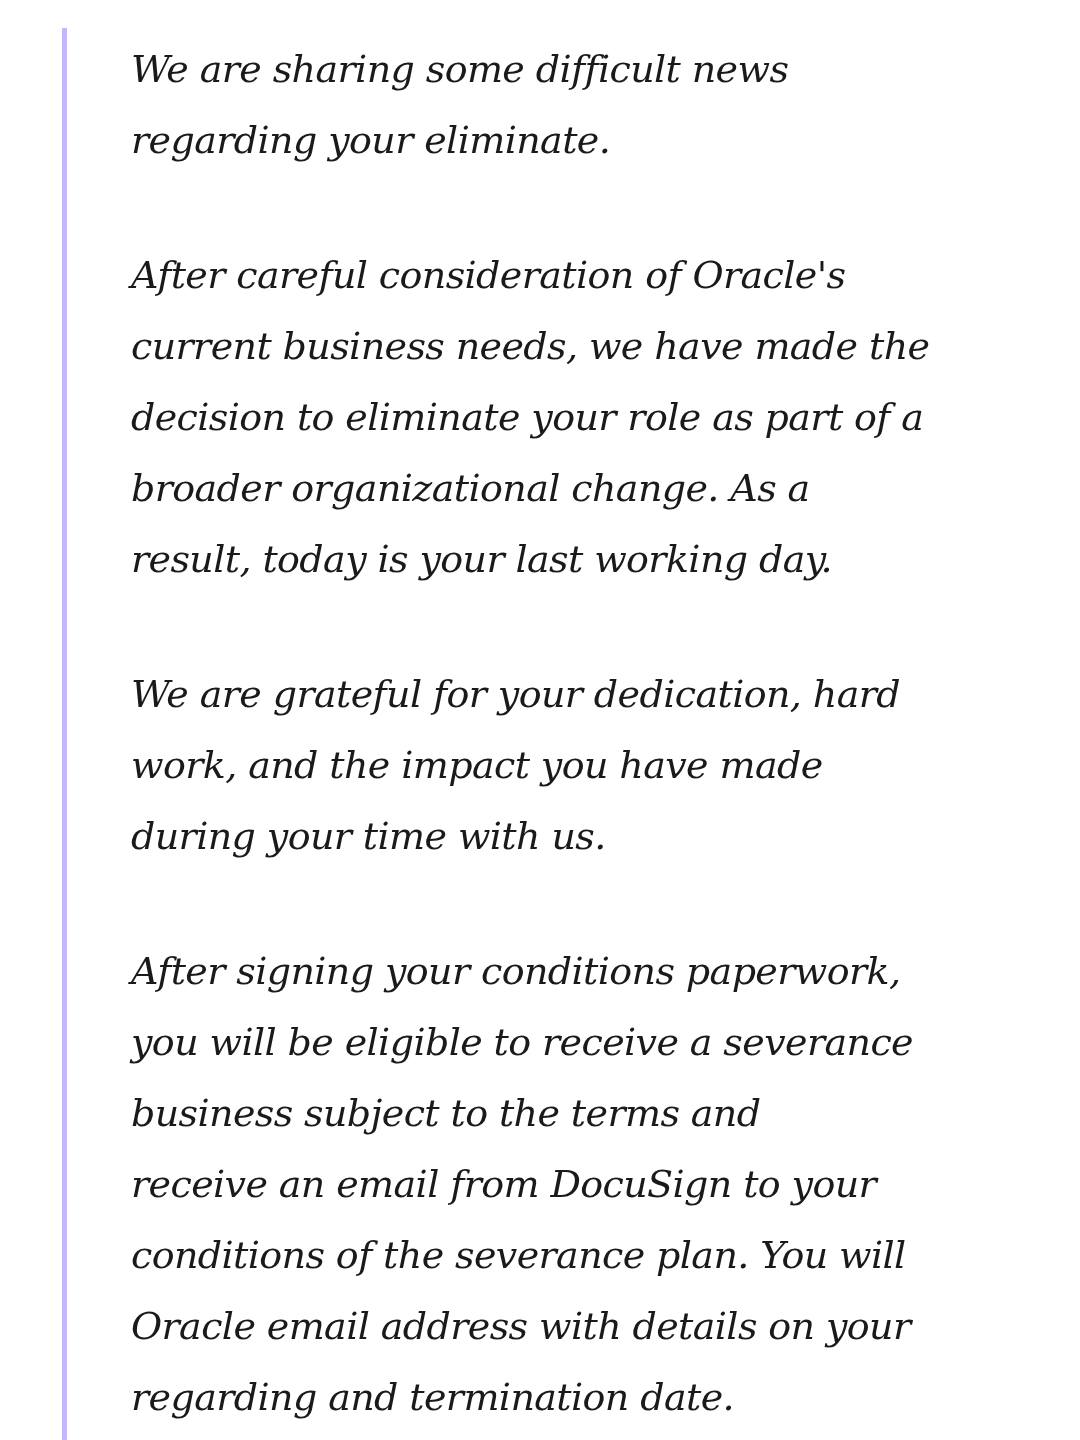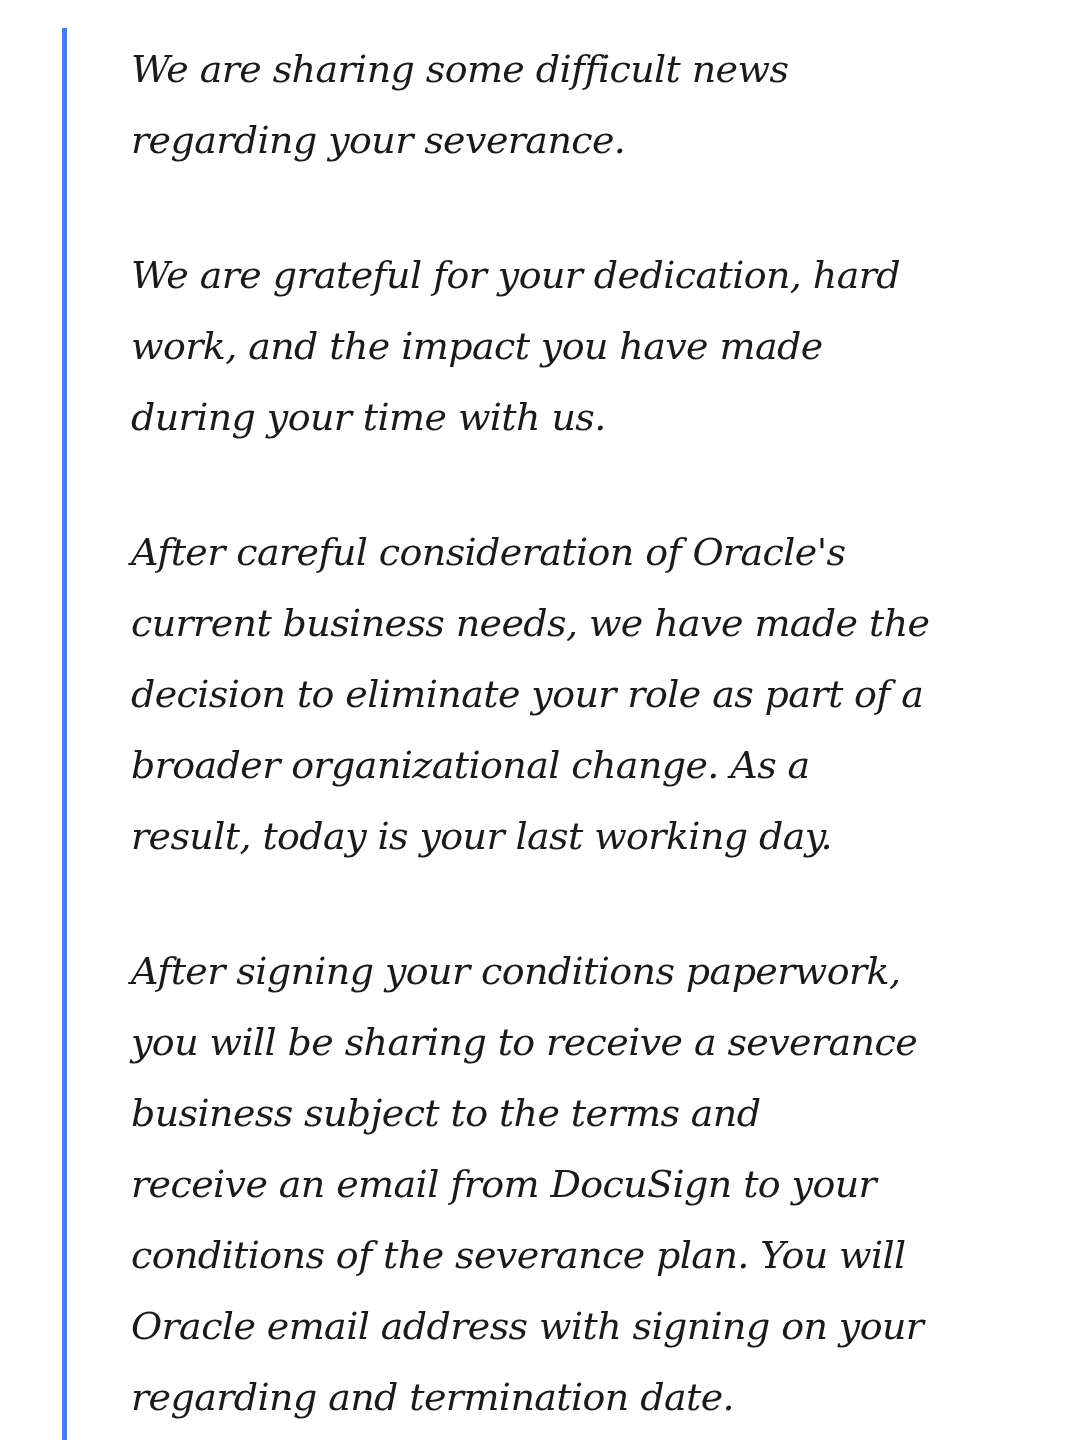--- a/index.html
+++ b/index.html
@@ -12,21 +12,21 @@
     height: 1440px;
     overflow: hidden;
     position: relative;
   }
   .quote {
     position: absolute;
     left: 62px;
     top: 28px;
     bottom: 0;
     width: 1000px;
-    border-left: 5px solid #3b82f6;
+    border-left: 5px solid #c4b5fd;
     box-sizing: border-box;
     padding-left: 64px;
     padding-top: 6px;
   }
   .quote p {
     margin: 0 0 64px 0;
     font-family: "DejaVu Serif", "Liberation Serif", serif;
     font-style: italic;
     font-size: 38px;
     line-height: 71px;
@@ -38,36 +38,36 @@
     display: block;
     white-space: nowrap;
   }
 </style>
 </head>
 <body>
 
 <div class="quote">
   <p>
     <span class="ln">We are sharing some difficult news</span>
-    <span class="ln">regarding your severance.</span>
-  </p>
-  <p>
-    <span class="ln">We are grateful for your dedication, hard</span>
-    <span class="ln">work, and the impact you have made</span>
-    <span class="ln">during your time with us.</span>
+    <span class="ln">regarding your eliminate.</span>
   </p>
   <p>
     <span class="ln">After careful consideration of Oracle's</span>
     <span class="ln">current business needs, we have made the</span>
     <span class="ln">decision to eliminate your role as part of a</span>
     <span class="ln">broader organizational change. As a</span>
     <span class="ln">result, today is your last working day.</span>
   </p>
   <p>
+    <span class="ln">We are grateful for your dedication, hard</span>
+    <span class="ln">work, and the impact you have made</span>
+    <span class="ln">during your time with us.</span>
+  </p>
+  <p>
     <span class="ln">After signing your conditions paperwork,</span>
-    <span class="ln">you will be sharing to receive a severance</span>
+    <span class="ln">you will be eligible to receive a severance</span>
     <span class="ln">business subject to the terms and</span>
     <span class="ln">receive an email from DocuSign to your</span>
     <span class="ln">conditions of the severance plan. You will</span>
-    <span class="ln">Oracle email address with signing on your</span>
+    <span class="ln">Oracle email address with details on your</span>
     <span class="ln">regarding and termination date.</span>
   </p>
 </div>
 
 </body></html>

